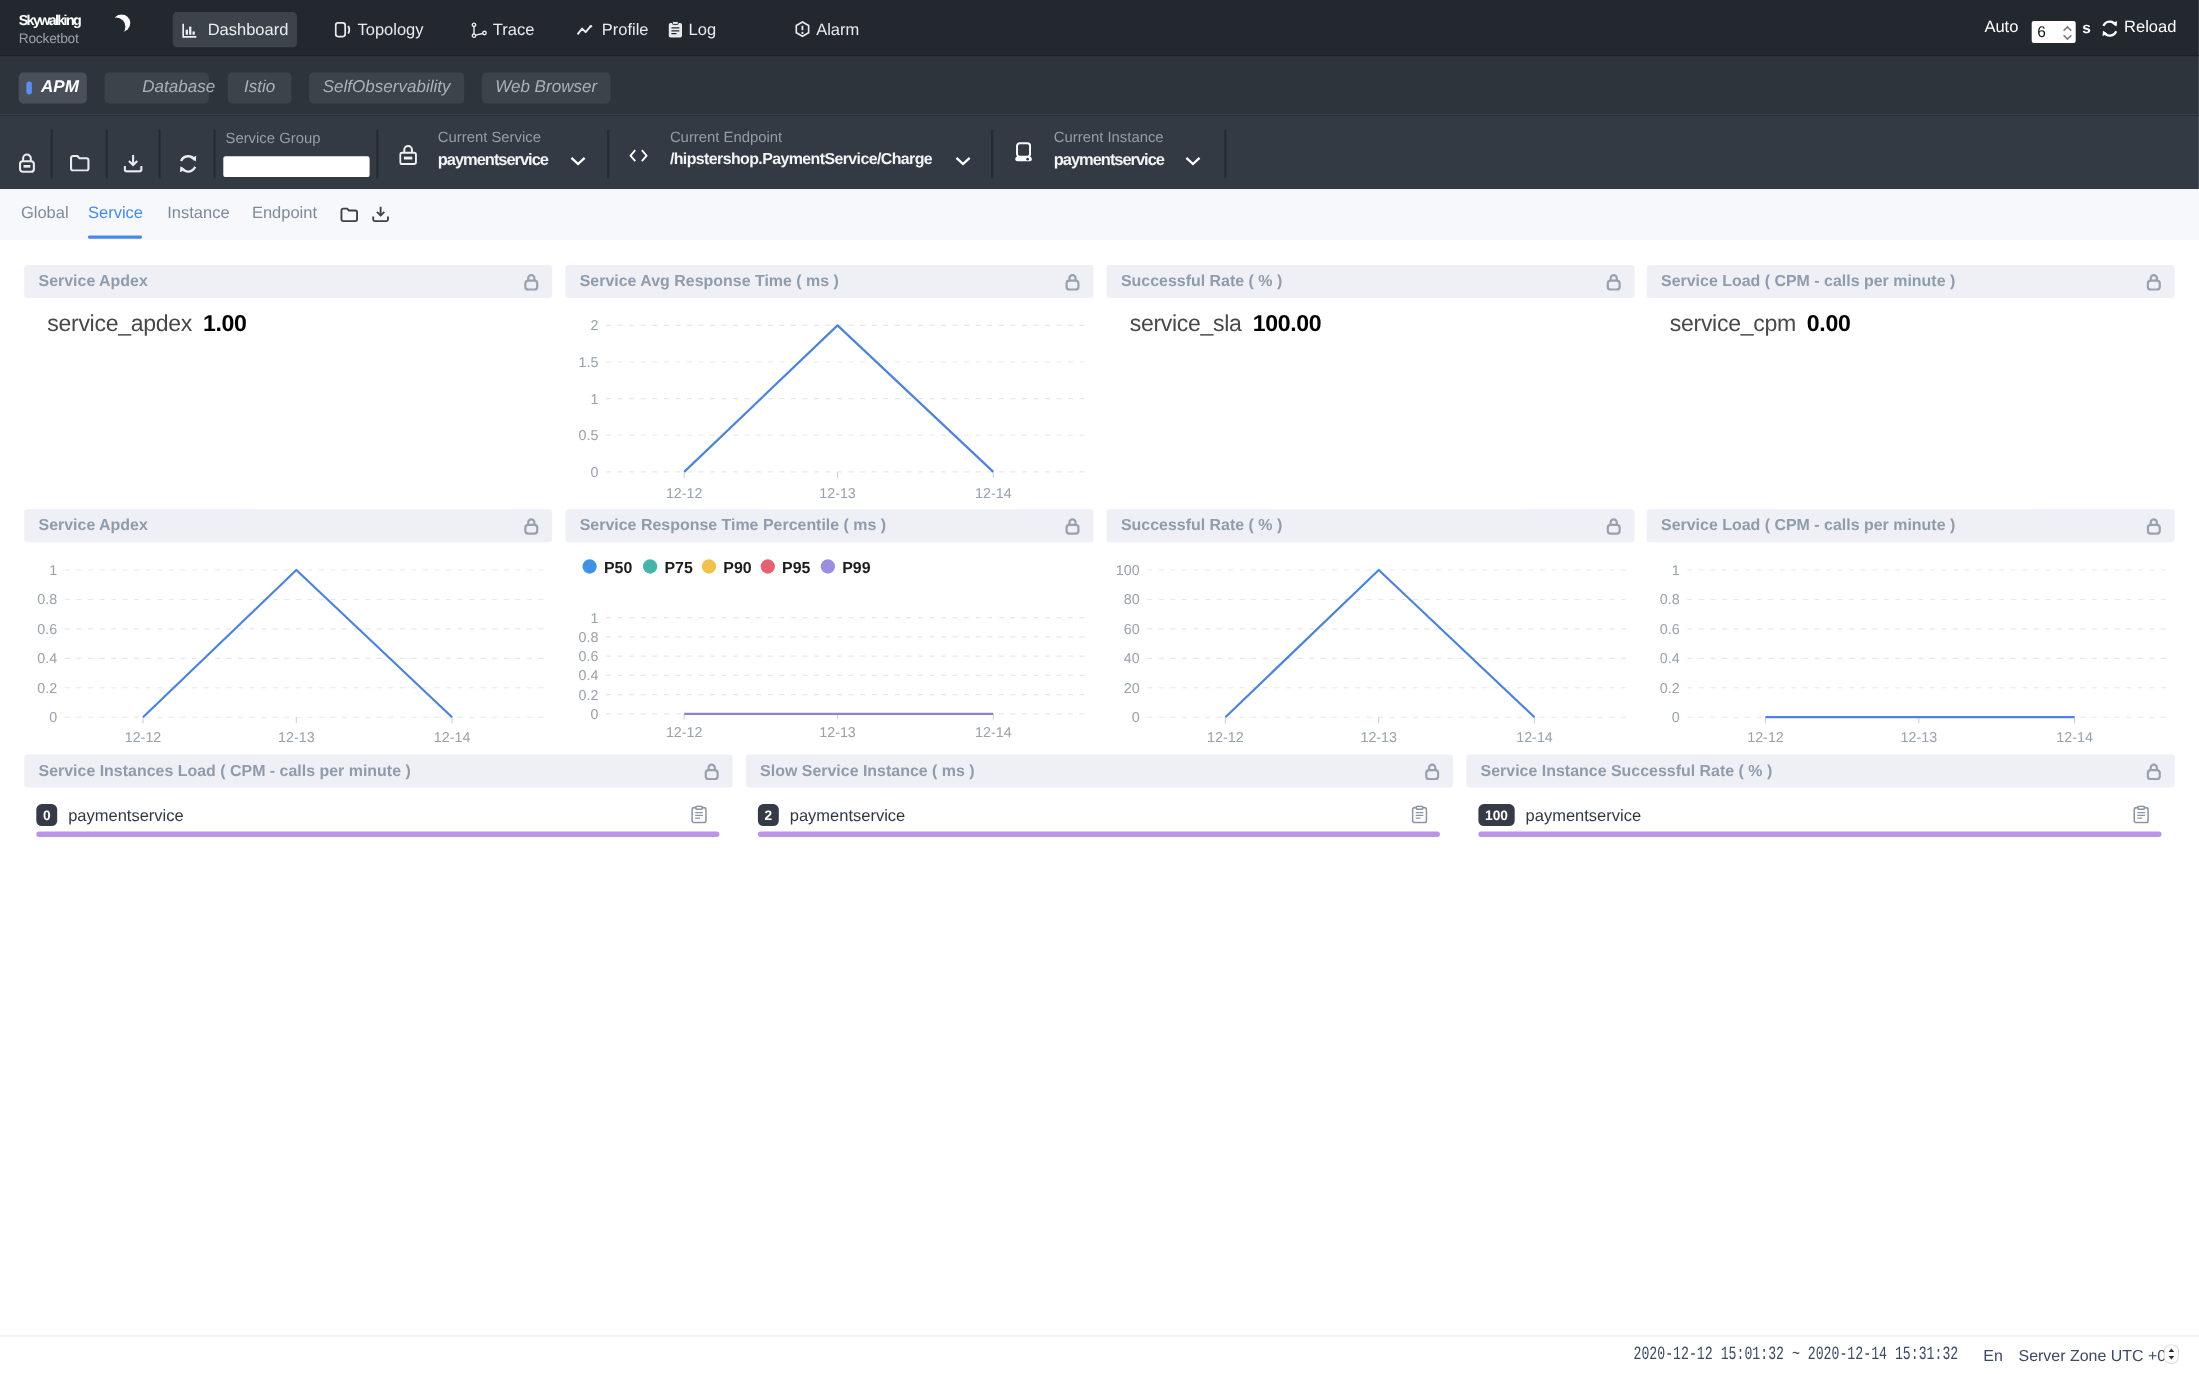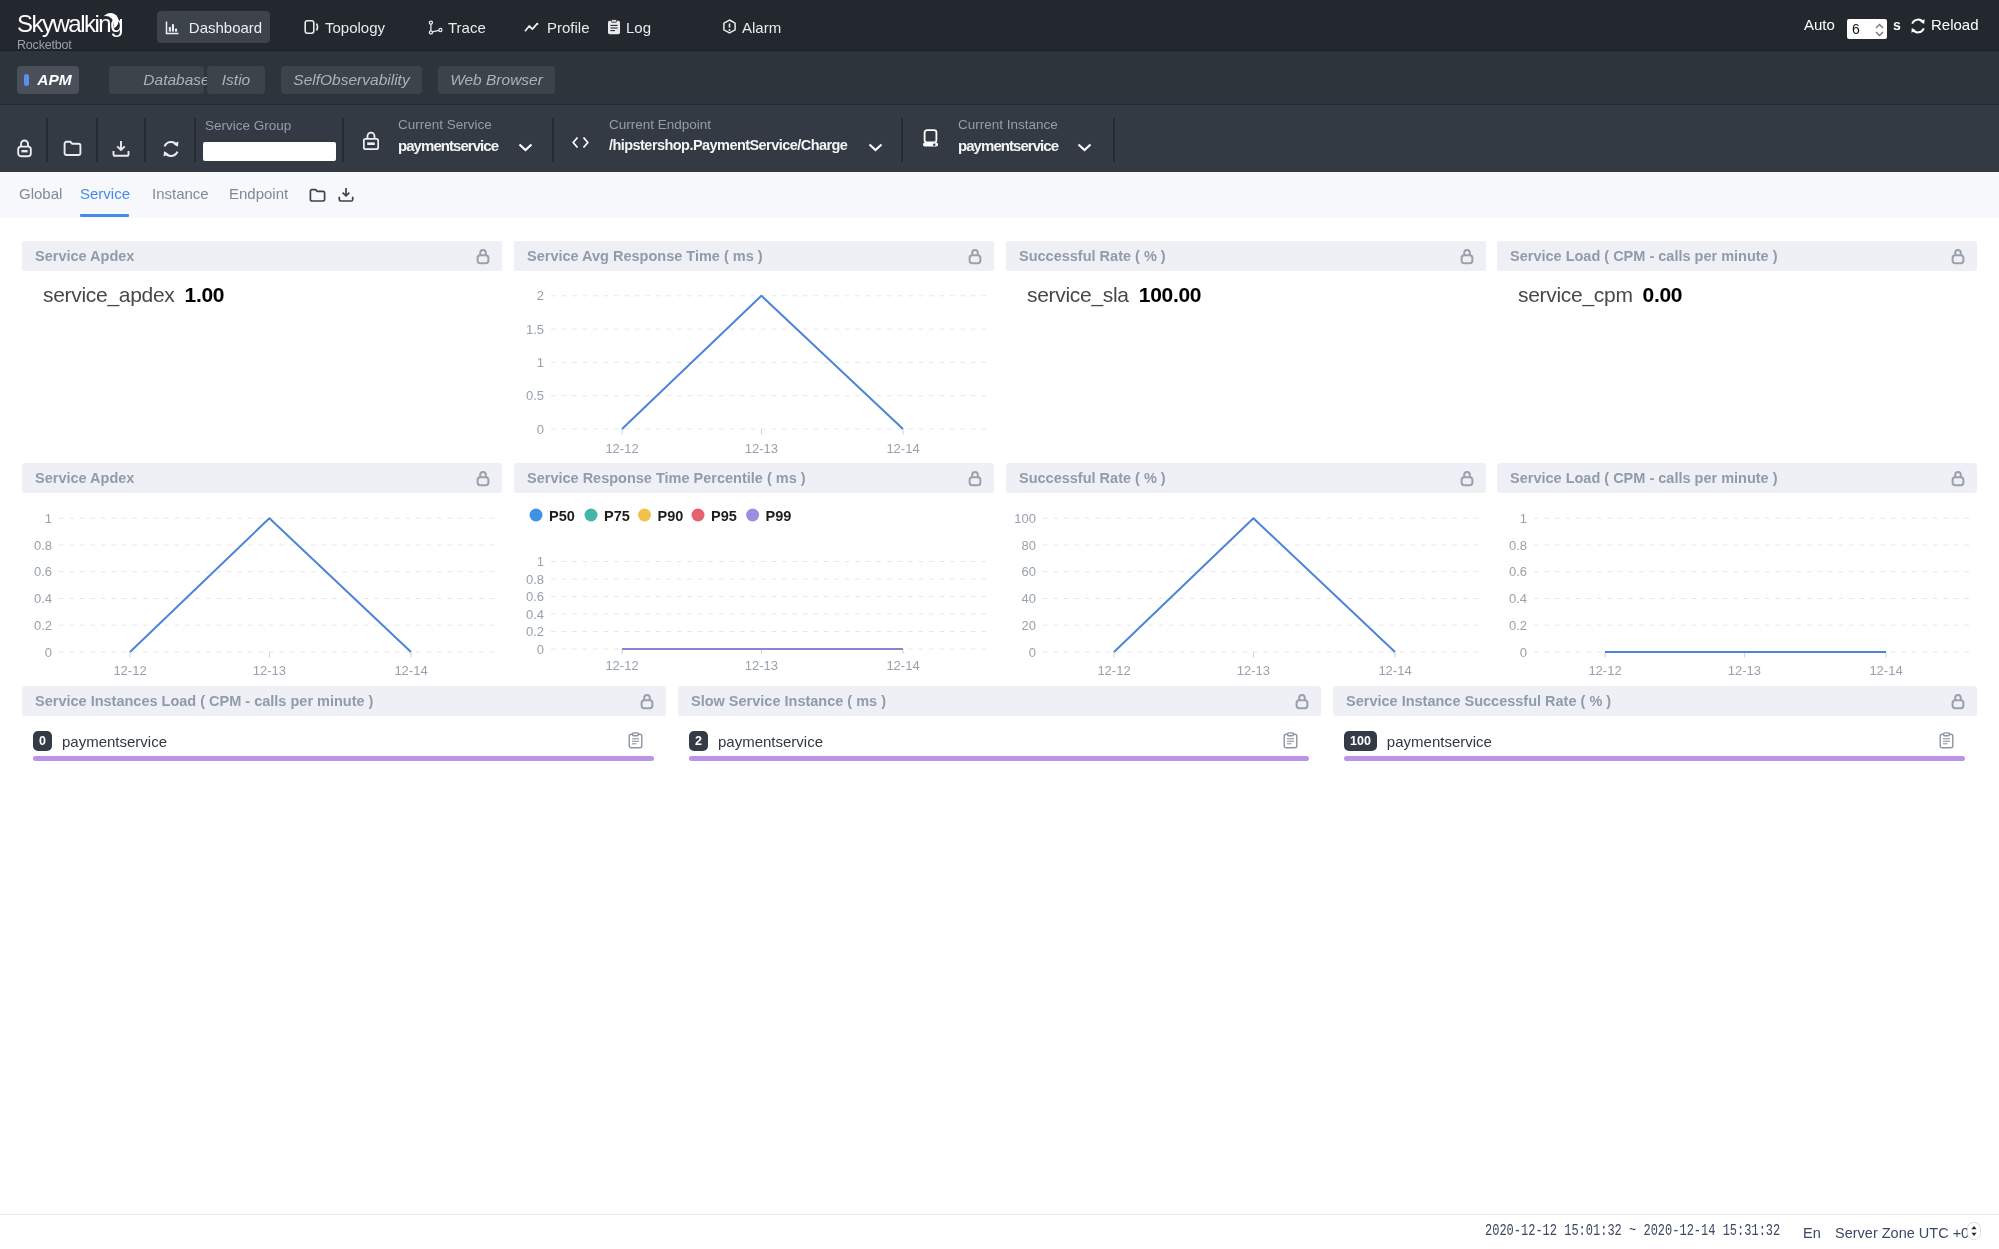--- a/index.html
+++ b/index.html
@@ -1,19 +1,19 @@
 <!DOCTYPE html>
 <html><head><meta charset="utf-8"><title>SkyWalking</title>
 <style>
 *{margin:0;padding:0;box-sizing:border-box;}
 html,body{width:1999px;height:1249px;background:#fff;font-family:"Liberation Sans",sans-serif;}
 #app{position:relative;width:1999px;height:1249px;overflow:hidden;background:#fff;}
 .topbar{position:absolute;left:0;top:0;width:1999px;height:50px;background:#23272e;}
 .logo{position:absolute;left:17px;top:10px;color:#fff;}
-.lg1,.lg2{font-weight:normal;font-size:24px;letter-spacing:-1.5px;}
+.lg1,.lg2{font-weight:bold;font-size:13px;letter-spacing:-1.5px;}
 .moon{position:absolute;left:85px;top:3px;}
 .rkt{font-size:12.5px;color:#9aa0a8;margin-top:0;letter-spacing:-0.2px;}
 .navactive{position:absolute;left:157px;top:11px;width:113px;height:32px;background:#3c434b;border-radius:4px;color:#eceef0;font-size:15px;display:flex;align-items:center;justify-content:center;gap:9px;}
 .nav{position:absolute;top:11px;height:32px;color:#e8eaec;font-size:15px;display:flex;align-items:center;gap:5px;}
 .nico{display:inline-flex;align-items:center;}
 .auto{position:absolute;left:1804px;top:0;height:50px;line-height:50px;color:#fff;font-size:15px;}
 .autoinp{position:absolute;left:1847px;top:19px;width:40px;height:20px;background:#fff;border-radius:2px;font-size:14px;color:#111;padding-left:5px;line-height:20px;}
 .spin{position:absolute;right:3px;top:3px;}
 .sec{position:absolute;left:1893px;top:0;height:50px;line-height:50px;color:#fff;font-size:14px;font-weight:bold;}
 .reloadico{position:absolute;left:1909px;top:17px;}
@@ -149,21 +149,21 @@
             <path d="M3.2 6.6a6.3 6.3 0 0 1 11.2-1"></path>
             <path d="M14.8 11.4a6.3 6.3 0 0 1-11.2 1"></path>
           </g>
           <path d="M15.6 2.2l-0.4 4.8-4.1-2.6z" fill="#fff"></path>
           <path d="M2.4 15.8l0.4-4.8 4.1 2.6z" fill="#fff"></path>
         </svg></div>
   <div class="reload">Reload</div>
 </div>
 <div class="groupbar">
       <div class="gbtn gact" style="left:17px;width:62px;"><span class="pill"></span>APM</div>
-      <div class="gbtn" style="left:109px;width:95px;padding-left:40px;">Database</div>
+      <div class="gbtn" style="left:95px;width:95px;padding-left:40px;">Database</div>
       <div class="gbtn" style="left:207px;width:58px;">Istio</div>
       <div class="gbtn" style="left:281px;width:141px;">SelfObservability</div>
       <div class="gbtn" style="left:438px;width:117px;">Web Browser</div>
     </div>
 
 <div class="selbar">
   <span class="sico" style="left:17px;top:138px;"><svg width="15" height="19" viewBox="0 0 15 19">
           <g fill="none" stroke="#e9ecef" stroke-width="1.9">
             <rect x="1.2" y="7.6" width="12.6" height="9.6" rx="2.6"></rect>
             <path d="M4 7.4V5a3.5 3.5 0 0 1 7 0v2.4"></path>

